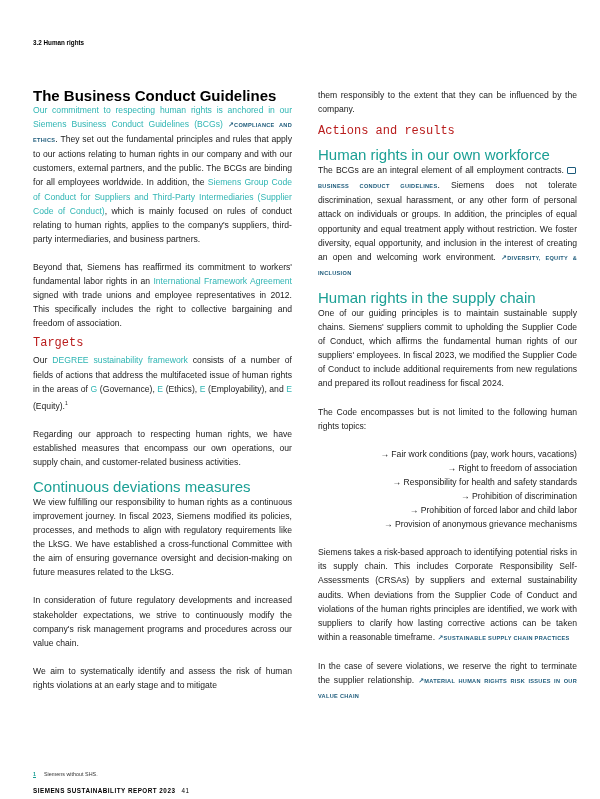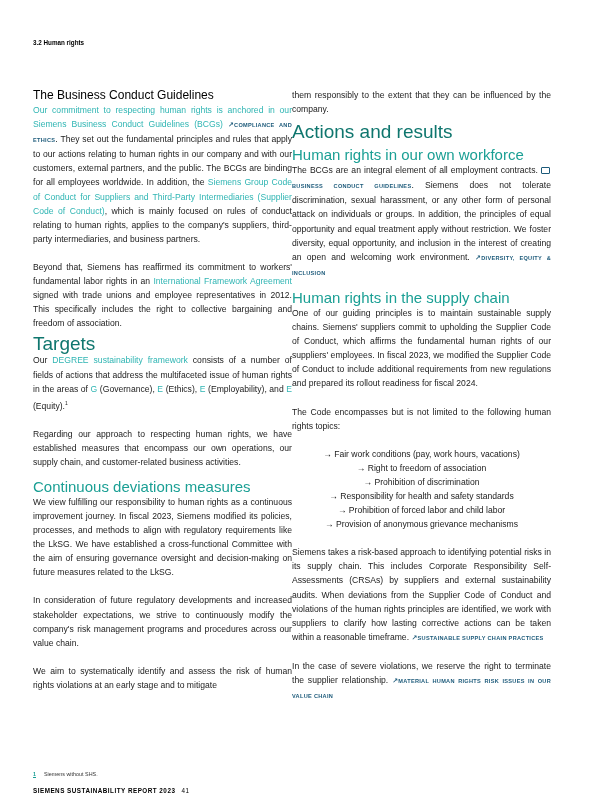--- a/index.html
+++ b/index.html
@@ -1,30 +1,30 @@
 <!DOCTYPE html>
 <html><head>
 <meta charset="utf-8">
 <style>
   html, body { margin:0; padding:0; background:#ffffff; }
   body { width:600px; height:799px; position:relative; overflow:hidden;
          font-family:"Liberation Sans", "DejaVu Sans", sans-serif; color:#1b1b1b; }
   .section-label { position:absolute; left:33px; top:39px; font-size:6.3px; font-weight:bold; color:#000; }
   .col { position:absolute; top:88px; width:259px; font-size:8.6px; line-height:14.1px; text-align:justify; }
   .col.left { left:33px; }
-  .col.right { left:292px; }
+  .col.right { left:318px; }
   p { margin:0; }
   .gap { height:14px; }
   .teal { color:#2fb5b3; }
   .link { color:#1c5a7a; font-size:5.6px; font-weight:bold; letter-spacing:0.3px; text-transform:uppercase; }
   .arrow { font-size:7px; font-weight:bold; }
-  .h-bold { font-size:12px; font-weight:normal; color:#000; line-height:15px; }
-  .h-large { font-size:19px; color:#0f766e; line-height:19px; margin-top:4px; }
+  .h-bold { font-size:15px; font-weight:bold; color:#000; line-height:15px; }
+  .h-large { font-size:12px; color:#b91c1c; line-height:19px; margin-top:4px;font-family:Liberation Mono, monospace; }
   .h-teal { font-size:15px; color:#1a9f94; line-height:16px; margin-top:2px; }
-  ul { list-style:none; margin:0; padding:0; text-align:center; }
+  ul { list-style:none; margin:0; padding:0; text-align:right; }
   li { margin:0; }
   sup { font-size:5px; }
   .footnote { position:absolute; left:33px; top:771px; font-size:5.4px; color:#333; }
   .footnote .num { color:#1a9f94; text-decoration:underline; margin-right:8px; font-weight:bold; }
   .footer { position:absolute; left:33px; top:787px; font-size:6.3px; font-weight:bold; letter-spacing:0.5px; color:#000; }
   .footer .page { font-weight:normal; margin-left:6px; }
   .doc-icon { display:inline-block; width:7px; height:5px; border:1px solid #1c5a7a; border-radius:1px; vertical-align:middle; margin-right:1px; position:relative; top:-1px; }
 </style>
 </head>
 <body>
@@ -57,22 +57,22 @@
   <p><span>The BCGs are an integral element of all employment contracts. </span><span class="link"><span class="doc-icon"></span><span>Business Conduct Guidelines</span></span><span>. Siemens does not tolerate discrimination, sexual harassment, or any other form of personal attack on individuals or groups. In addition, the principles of equal opportunity and equal treatment apply without restriction. We foster diversity, equal opportunity, and inclusion in the interest of creating an open and welcoming work environment. </span><span class="link"><span class="arrow">↗</span><span>Diversity, equity &amp; inclusion</span></span></p>
 
   <div class="h-teal" style="margin-top:10px">Human rights in the supply chain</div>
   <p>One of our guiding principles is to maintain sustainable supply chains. Siemens' suppliers commit to upholding the Supplier Code of Conduct, which affirms the fundamental human rights of our suppliers' employees. In fiscal 2023, we modified the Supplier Code of Conduct to include additional requirements from new regulations and prepared its rollout readiness for fiscal 2024.</p>
   <div class="gap"></div>
   <p>The Code encompasses but is not limited to the following human rights topics:</p>
   <div class="gap"></div>
   <ul>
     <li>→ Fair work conditions (pay, work hours, vacations)</li>
     <li>→ Right to freedom of association</li>
+    <li>→ Responsibility for health and safety standards</li>
     <li>→ Prohibition of discrimination</li>
-    <li>→ Responsibility for health and safety standards</li>
     <li>→ Prohibition of forced labor and child labor</li>
     <li>→ Provision of anonymous grievance mechanisms</li>
   </ul>
   <div class="gap"></div>
   <p><span>Siemens takes a risk-based approach to identifying potential risks in its supply chain. This includes Corporate Responsibility Self-Assessments (CRSAs) by suppliers and external sustainability audits. When deviations from the Supplier Code of Conduct and violations of the human rights principles are identified, we work with suppliers to clarify how lasting corrective actions can be taken within a reasonable timeframe. </span><span class="link"><span class="arrow">↗</span><span>Sustainable supply chain practices</span></span></p>
   <div class="gap"></div>
   <p><span>In the case of severe violations, we reserve the right to terminate the supplier relationship. </span><span class="link"><span class="arrow">↗</span><span>Material human rights risk issues in our value chain</span></span></p>
 </div>
 
 <div class="footnote"><span class="num">1</span><span>Siemens without SHS.</span></div>

